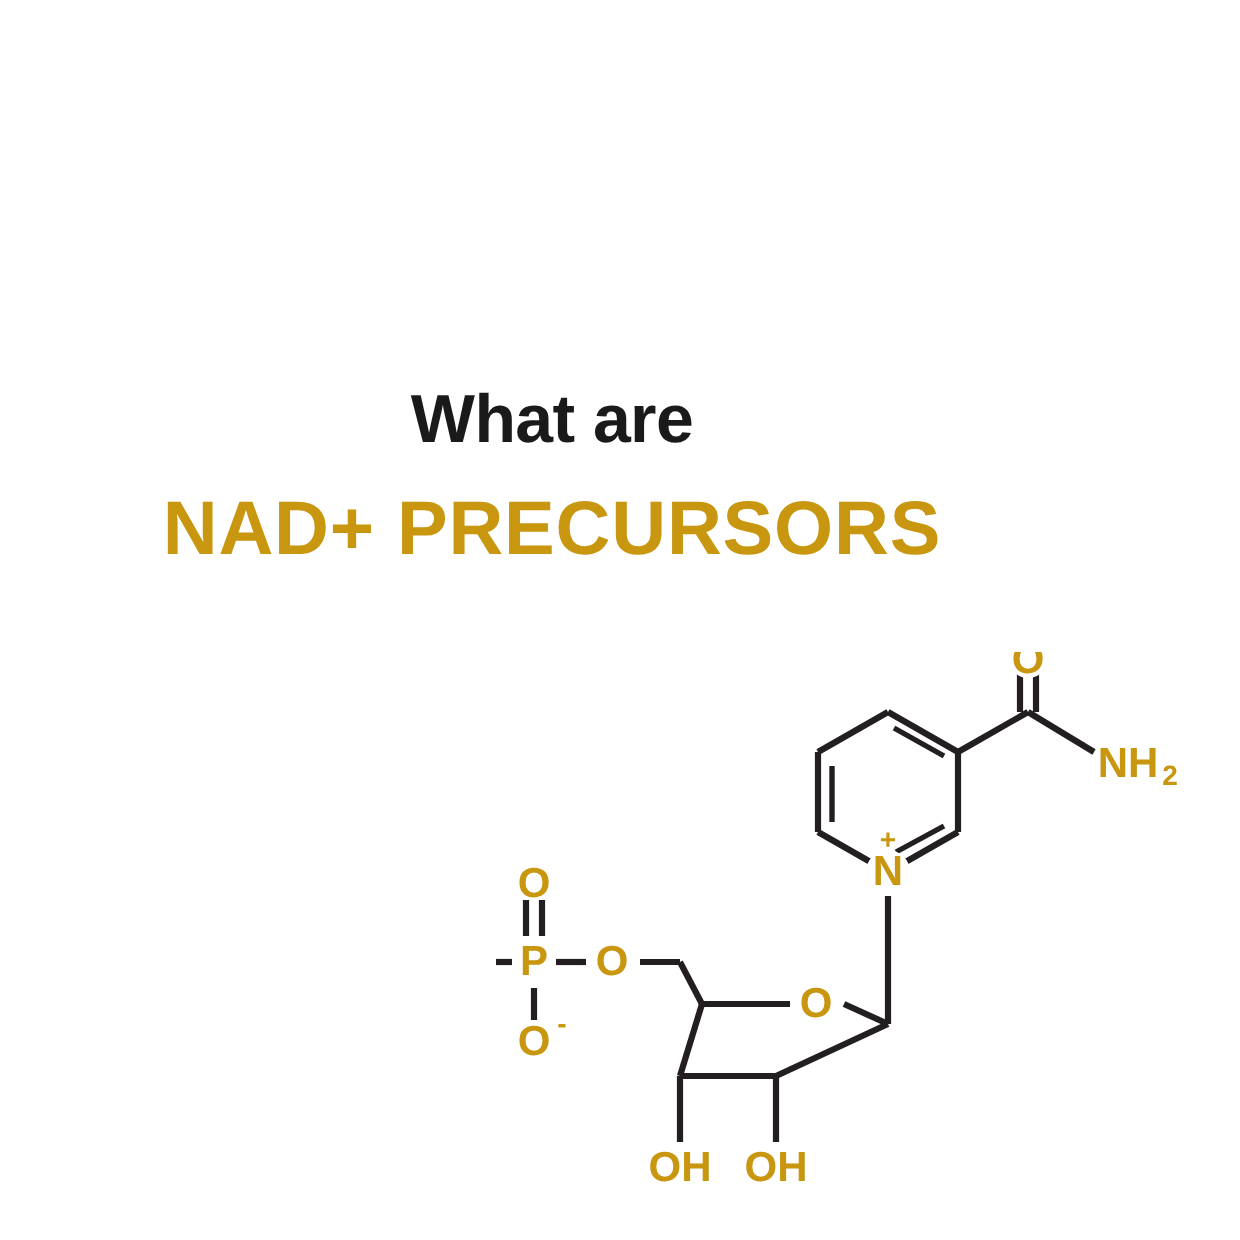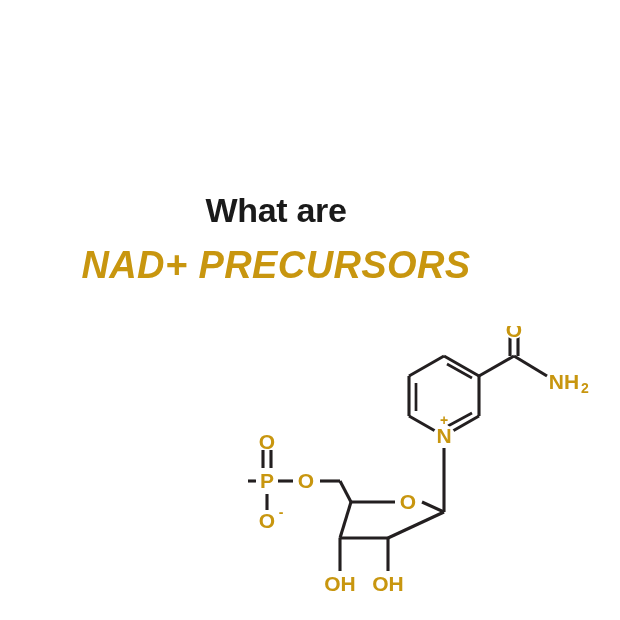--- a/index.html
+++ b/index.html
@@ -32,21 +32,20 @@
     font-weight: 700;
     color: #1a1a1a;
     letter-spacing: -0.3px;
     line-height: 44px;
   }
   #heading-line2 {
     display: block;
     margin-top: 10px;
     font-size: 38px;
     font-weight: 700;
-    font-style: italic;
     color: #c8960f;
     letter-spacing: 0.4px;
     line-height: 46px;
   }
   #molecule-wrap {
     position: absolute;
     left: 248px;
     top: 326px;
     width: 372px;
     height: 282px;

